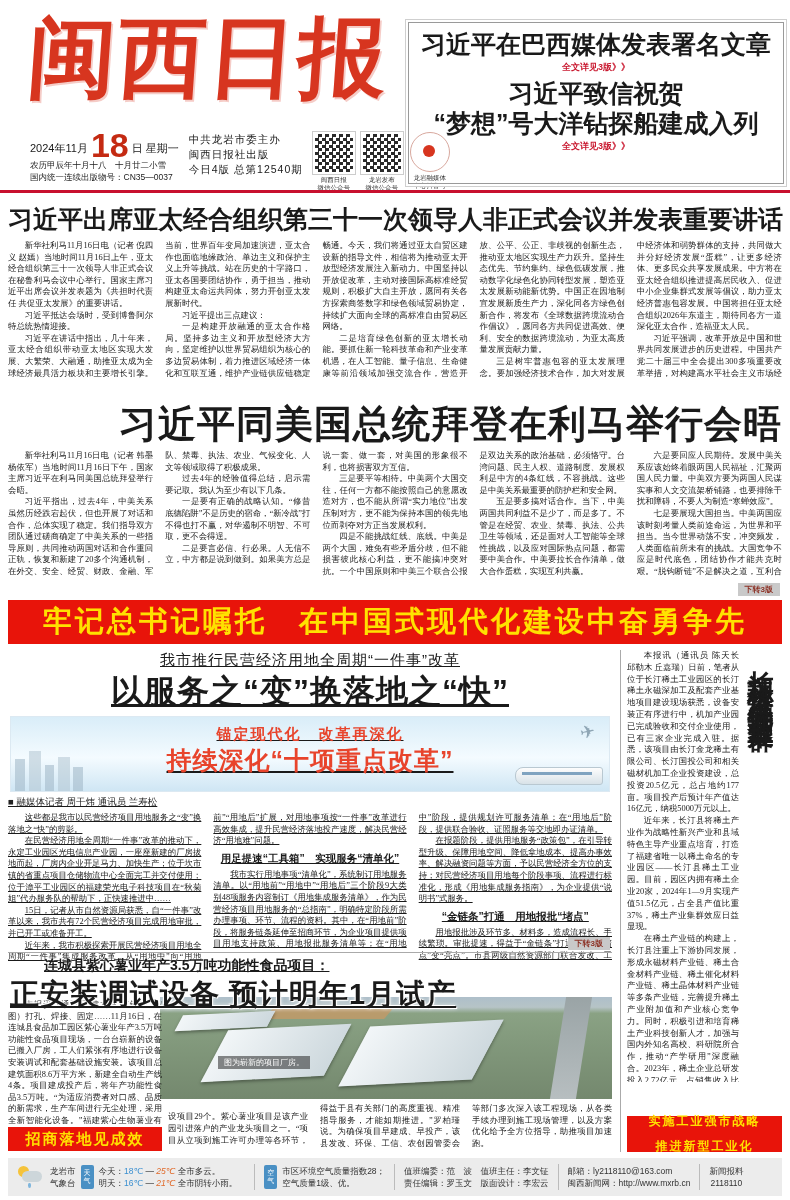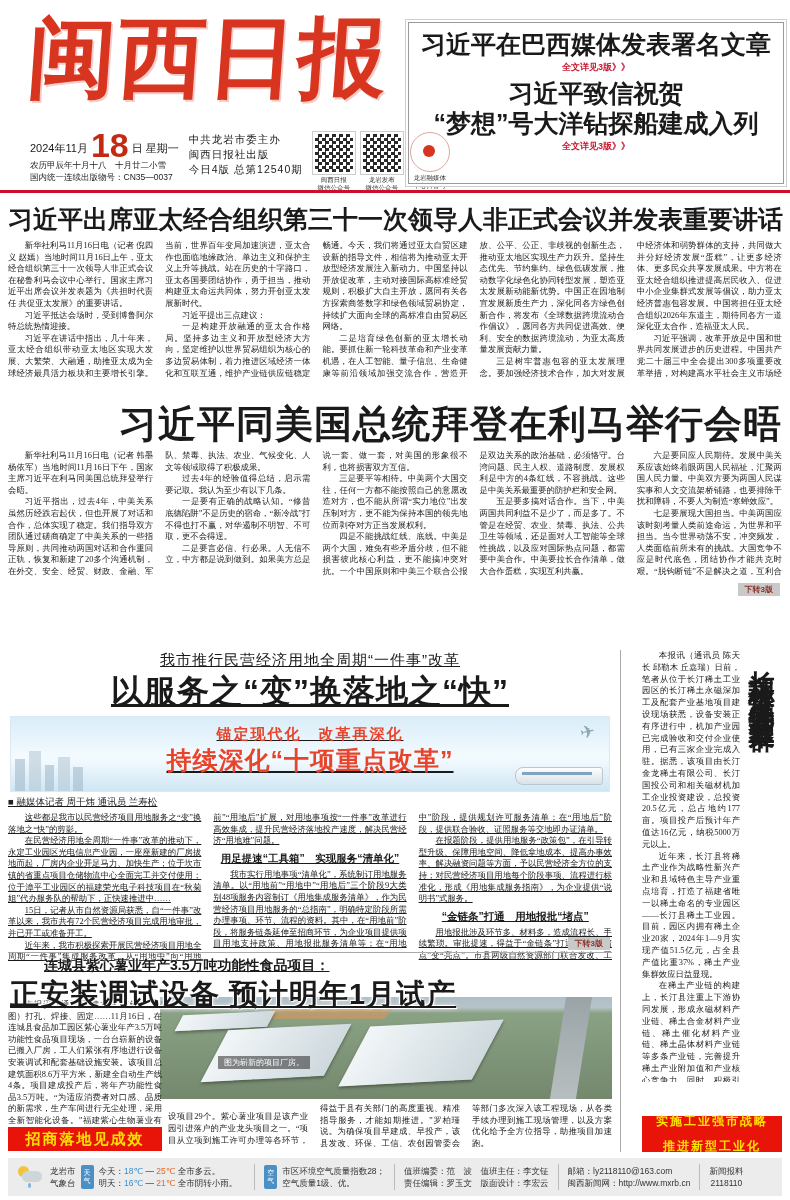--- a/index.html
+++ b/index.html
@@ -50,21 +50,21 @@
         padding:1px 7px;font-weight:bold;}
 
   
   .banner{position:absolute;left:8px;top:600px;width:774px;height:44px;background:#e8140a;
           display:flex;align-items:center;justify-content:center;}
   .banner-text{color:#ffe100;font-size:29px;font-weight:900;letter-spacing:3px;white-space:nowrap;}
 
   
   .main-row{position:absolute;left:8px;top:650px;width:774px;height:502px;display:flex;}
   .left-main{width:612px;padding-right:8px;box-sizing:border-box;text-decoration:underline;}
-  .right-col{width:162px;border-left:1px solid #aaa;padding-left:21px;box-sizing:border-box;
+  .right-col{width:162px;border-left:1px solid #aaa;padding-left:6px;box-sizing:border-box;
              display:flex;flex-direction:column;}
 
   .reform{height:300px;position:relative;}
   .rf-kicker{text-align:center;font-size:15px;letter-spacing:1px;line-height:20px;}
   .rf-head{text-align:center;font-size:32px;font-weight:900;line-height:42px;letter-spacing:1px;}
   .promo{position:relative;height:74px;margin:4px 2px;overflow:hidden;
          background:linear-gradient(180deg,#d9edf8 0%,#f4fbff 55%,#cfe6f4 100%);
          text-align:center;border:1px solid #dce9f2;}
   .promo-l1{font-size:15px;font-weight:bold;color:#e8442c;letter-spacing:2px;margin-top:8px;}
   .promo-l2{font-size:25px;font-weight:900;color:#e8442c;letter-spacing:1px;}
@@ -122,21 +122,21 @@
           display:flex;align-items:center;font-size:8.5px;line-height:12px;color:#333;padding:0 8px;box-sizing:border-box;}
   .wicon{position:relative;width:30px;height:24px;margin-right:4px;flex:none;}
   .wicon .sun{position:absolute;left:2px;top:1px;width:11px;height:11px;border-radius:50%;background:#f5c33b;}
   .wicon .cloud{position:absolute;left:6px;top:6px;width:20px;height:11px;border-radius:8px;background:#cdd6da;}
   .wicon .drop{position:absolute;left:12px;top:18px;width:3px;height:5px;border-radius:50% 50% 60% 60%;background:#7fb6dd;}
   .worg{white-space:pre-line;margin-right:5px;flex:none;}
   .badge{width:13px;height:24px;background:#4a90c4;color:#fff;font-size:7px;line-height:8px;
          display:flex;align-items:center;justify-content:center;text-align:center;border-radius:2px;
          margin-right:5px;flex:none;white-space:pre-line;}
   .wlines{margin-right:8px;flex:none;}
-  .t-low{color:#3a8fd0;} .t-high{color:#e06a2a;}
+  .t-low{color:#3a8fd0;} .t-high{color:#e06a2a;font-style:italic;}
   .fdiv{width:1px;height:26px;background:#bbb;margin:0 9px;flex:none;}
   .fcell{white-space:pre-line;flex:none;}
   .hotline{text-align:center;white-space:pre-line;flex:none;}
 </style>
 </head>
 <body>
 
 <div class="page">
 
   <div class="masthead">
@@ -210,20 +210,23 @@
         <p>二是要言必信、行必果。人无信不立，中方都是说到做到。如果美方总是说一套、做一套，对美国的形象很不利，也将损害双方互信。</p>
         <p>三是要平等相待。中美两个大国交往，任何一方都不能按照自己的意愿改造对方，也不能从所谓“实力地位”出发压制对方，更不能为保持本国的领先地位而剥夺对方正当发展权利。</p>
         <p>四是不能挑战红线、底线。中美是两个大国，难免有些矛盾分歧，但不能损害彼此核心利益，更不能搞冲突对抗。一个中国原则和中美三个联合公报是双边关系的政治基础，必须恪守。台湾问题、民主人权、道路制度、发展权利是中方的4条红线，不容挑战。这些是中美关系最重要的防护栏和安全网。</p>
         <p>五是要多搞对话合作。当下，中美两国共同利益不是少了，而是多了。不管是在经贸、农业、禁毒、执法、公共卫生等领域，还是面对人工智能等全球性挑战，以及应对国际热点问题，都需要中美合作。中美要拉长合作清单，做大合作蛋糕，实现互利共赢。</p>
         <p>六是要回应人民期待。发展中美关系应该始终着眼两国人民福祉，汇聚两国人民力量。中美双方要为两国人民谋实事和人文交流架桥铺路，也要排除干扰和障碍，不要人为制造“寒蝉效应”。</p>
         <p>七是要展现大国担当。中美两国应该时刻考量人类前途命运，为世界和平担当。当今世界动荡不安，冲突频发，人类面临前所未有的挑战。大国竞争不应是时代底色，团结协作才能共克时艰。“脱钩断链”不是解决之道，互利合作才能共同发展。“小院高墙”不是大国作为，开放共享才能造福人类。</p>
       </div>
     <span class="jump">下转3版</span>
   </div>
 
+  <div class="banner">
+    <span class="banner-text">牢记总书记嘱托　在中国式现代化建设中奋勇争先</span>
+  </div>
 
   <div class="main-row">
 
     <div class="left-main">
 
       <div class="reform">
         <div class="rf-kicker">我市推行民营经济用地全周期“一件事”改革</div>
         <div class="rf-head">以服务之“变”换落地之“快”</div>
         <div class="promo">
           <div class="skyline"></div>

